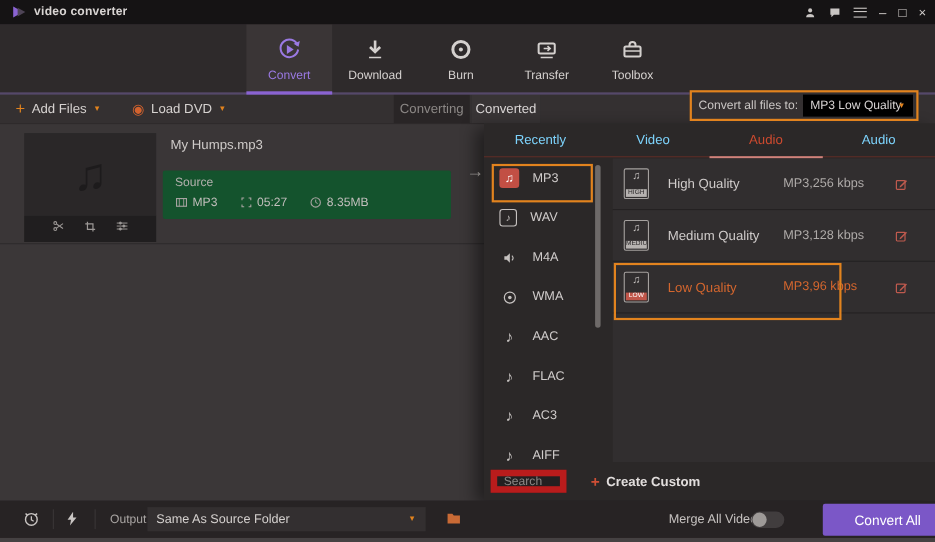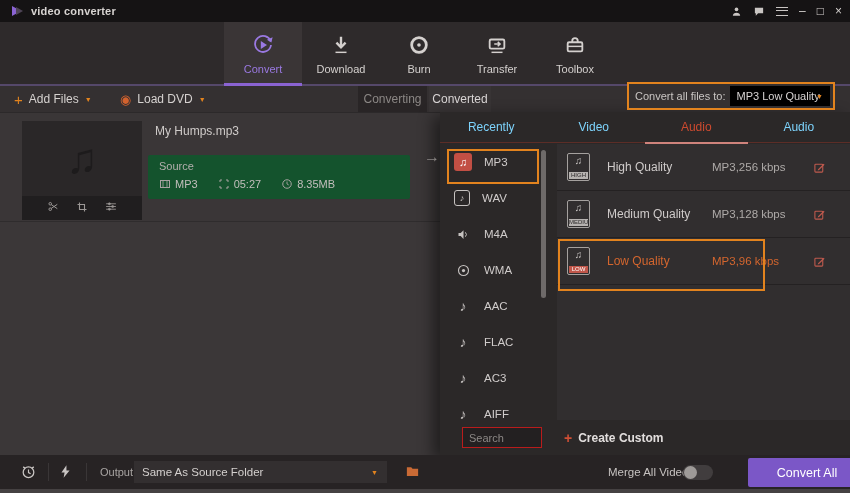--- a/index.html
+++ b/index.html
@@ -77,21 +77,21 @@
   .doc-ico .dnotes { font-size:10px; color:#c6c2c0; line-height:14px; }
   .doc-ico .dbadge { position:absolute; left:1px; right:1px; bottom:1px; background:#b6b2b0; color:#2b2829; font-size:6px; text-align:center; line-height:7px; letter-spacing:0; overflow:hidden; }
   .doc-ico .dbadge.red { background:#c0564a; color:#fff; }
   .qual-label { font-size:12px; color:#cfcbca; margin-left:17px; width:105px; }
   .qual-info { font-size:11.5px; color:#aeaaa8; flex:1; }
   .qual-edit { color:#bf5a4e; display:flex; }
   .qual-row.selected .qual-label, .qual-row.selected .qual-info { color:#d4662e; }
   .qual-hot { position:absolute; left:118px; top:127px; width:207px; height:52px; border:2px solid #e2831e; z-index:4; }
 
   .panel-bottom { position:absolute; left:0; top:308px; width:410px; height:35px; display:flex; align-items:center; }
-  .search-input { margin-left:22px; width:80px; height:21px; background:#232021; border:1px solid #b91c1c; color:#d0cccb; font-size:11px; padding:0 6px; font-family:"Liberation Sans", sans-serif; }
+  .search-input { margin-left:6px; width:69px; height:21px; background:#232021; border:6px solid #b91c1c; color:#d0cccb; font-size:11px; padding:0 6px; font-family:"Liberation Sans", sans-serif; }
   .search-input::placeholder { color:#8b8785; }
   .create-custom { margin-left:22px; display:flex; align-items:center; gap:6px; font-size:12px; font-weight:bold; color:#e2dedd; }
   .create-custom .plus { color:#cf4f35; font-weight:bold; font-size:14px; }
 
   
   .bottombar { position:absolute; left:0; top:455px; width:850px; height:34px; background:#272324; z-index:25; }
   .bb-ico { position:absolute; top:8px; color:#c9c5c3; }
   .bb-div { position:absolute; top:8px; width:1px; height:18px; background:#3a3637; }
   .bb-output-label { position:absolute; left:100px; top:11px; font-size:11px; color:#a9a5a3; }
   .bb-select { position:absolute; left:134px; top:6px; width:253px; height:22px; background:#332f30; display:flex; align-items:center; font-size:11.5px; color:#d4d0ce; padding:0 8px; }

